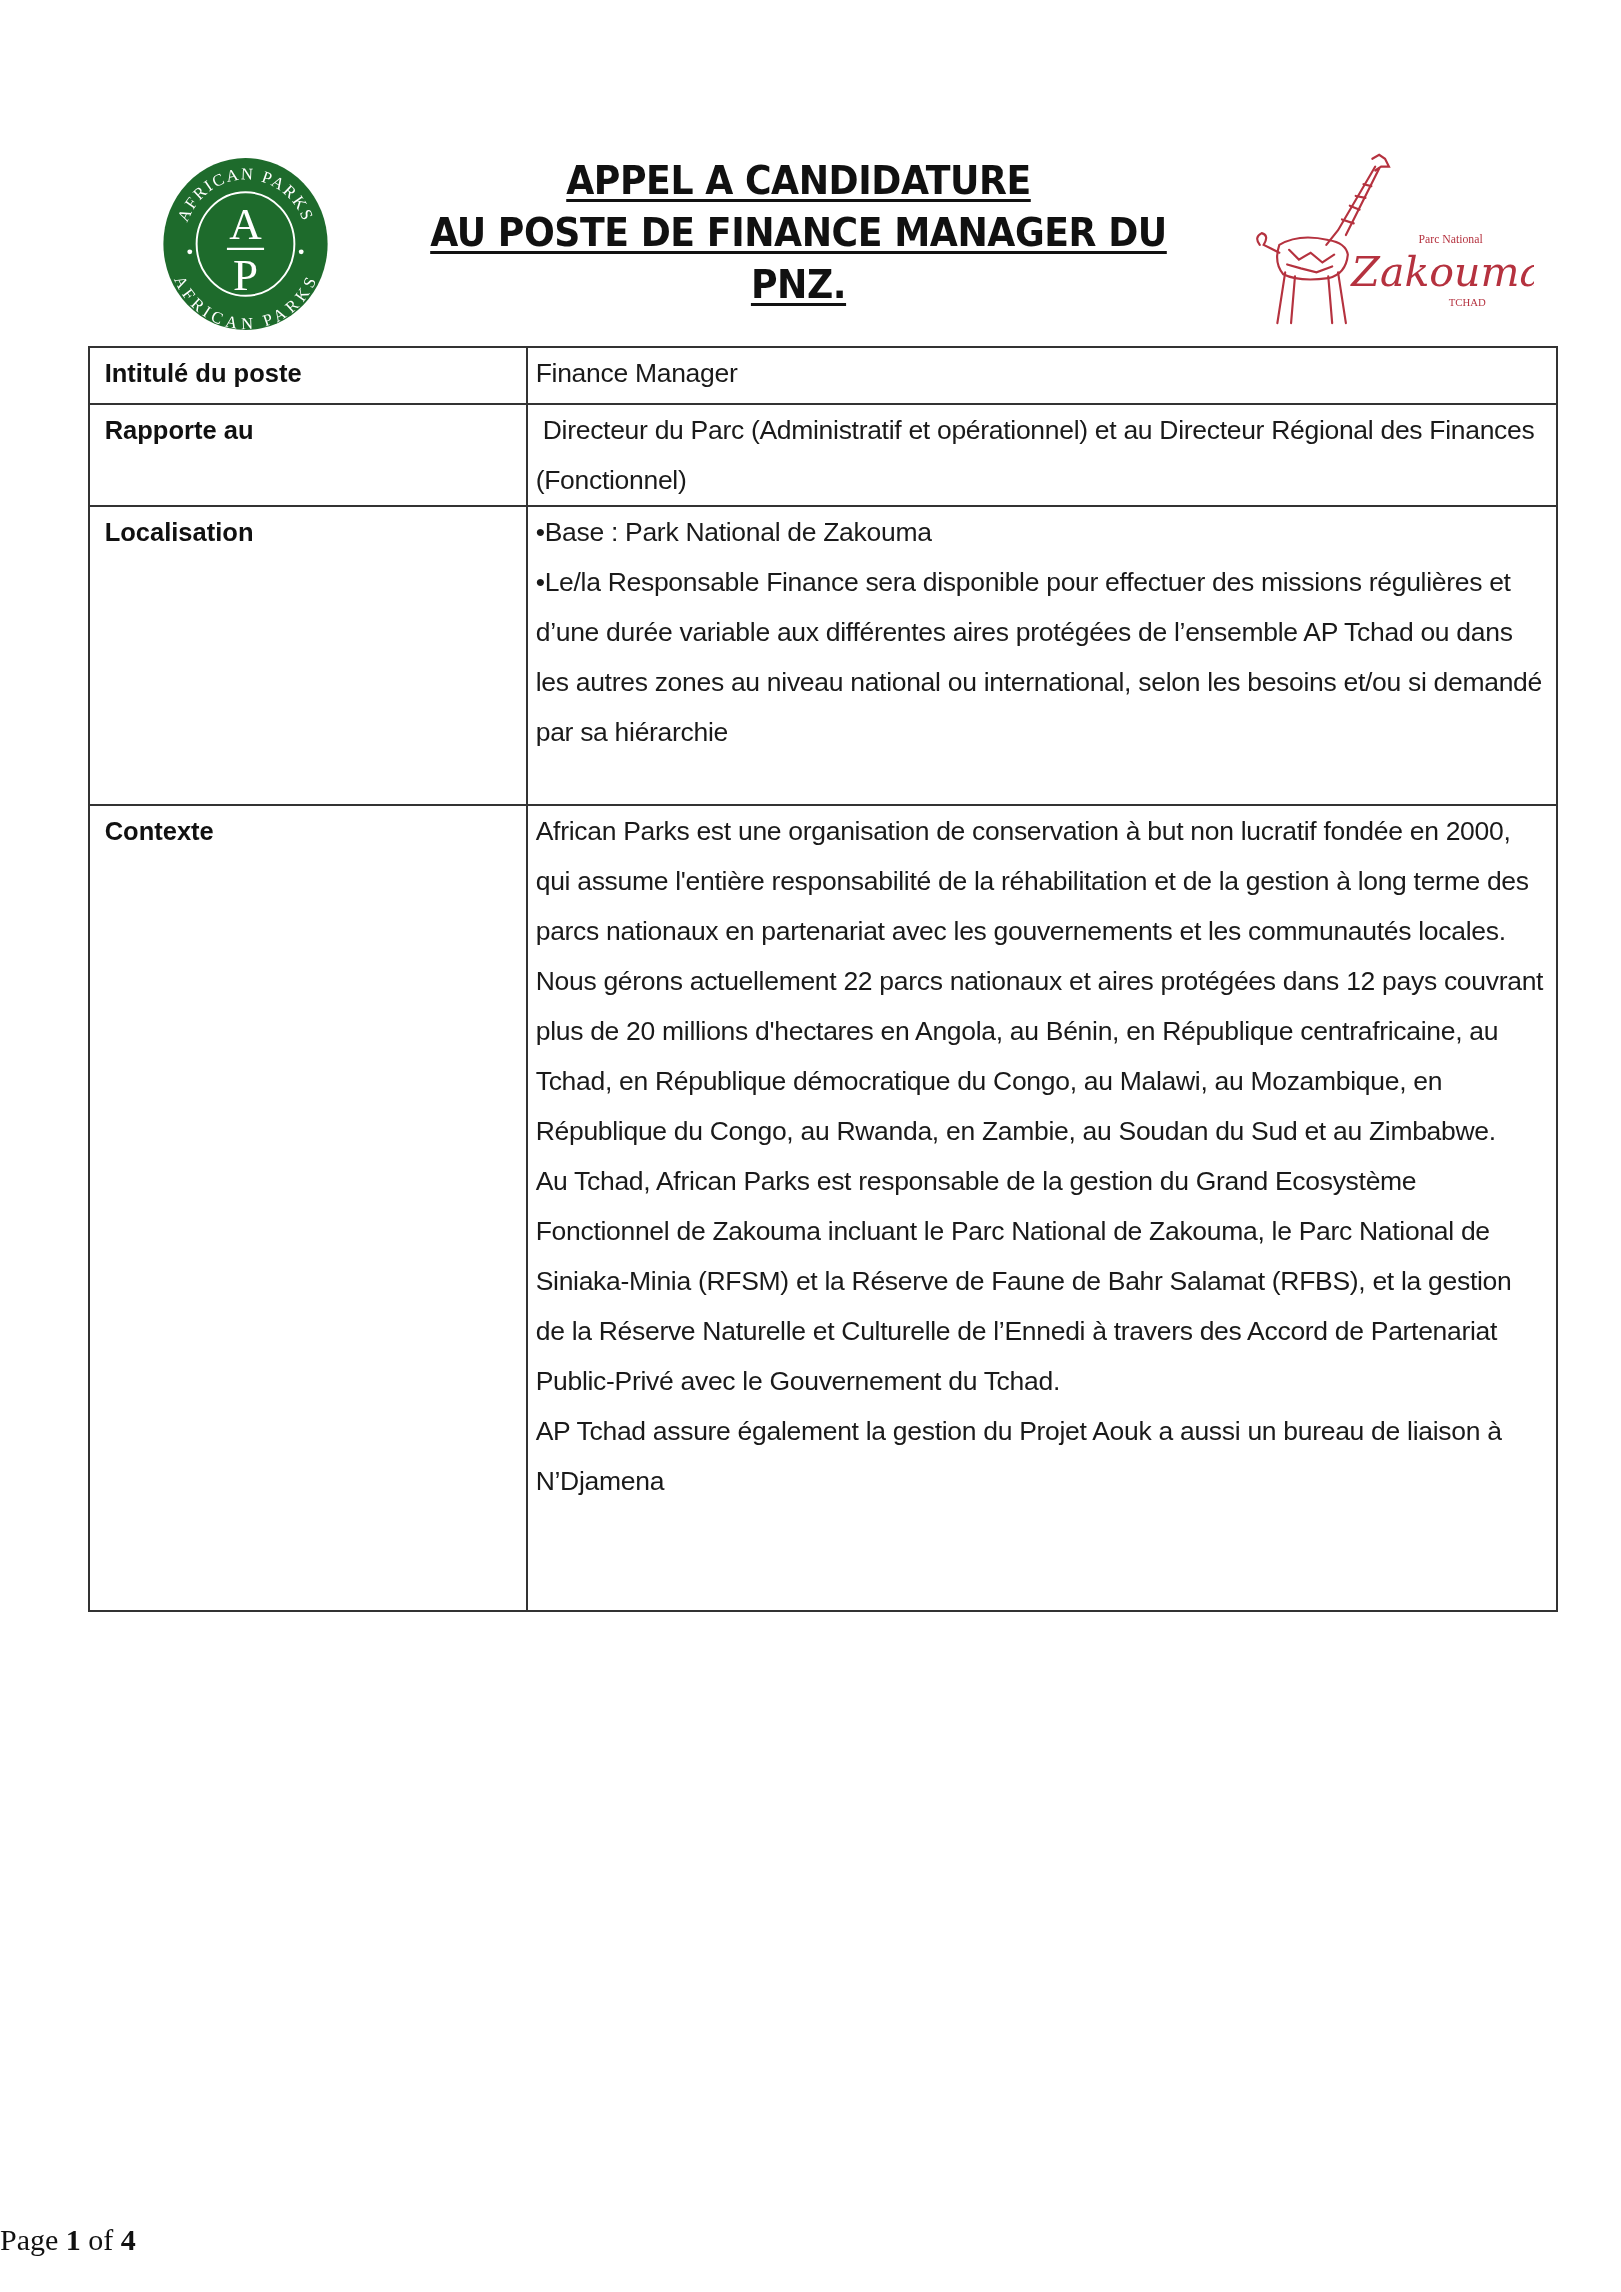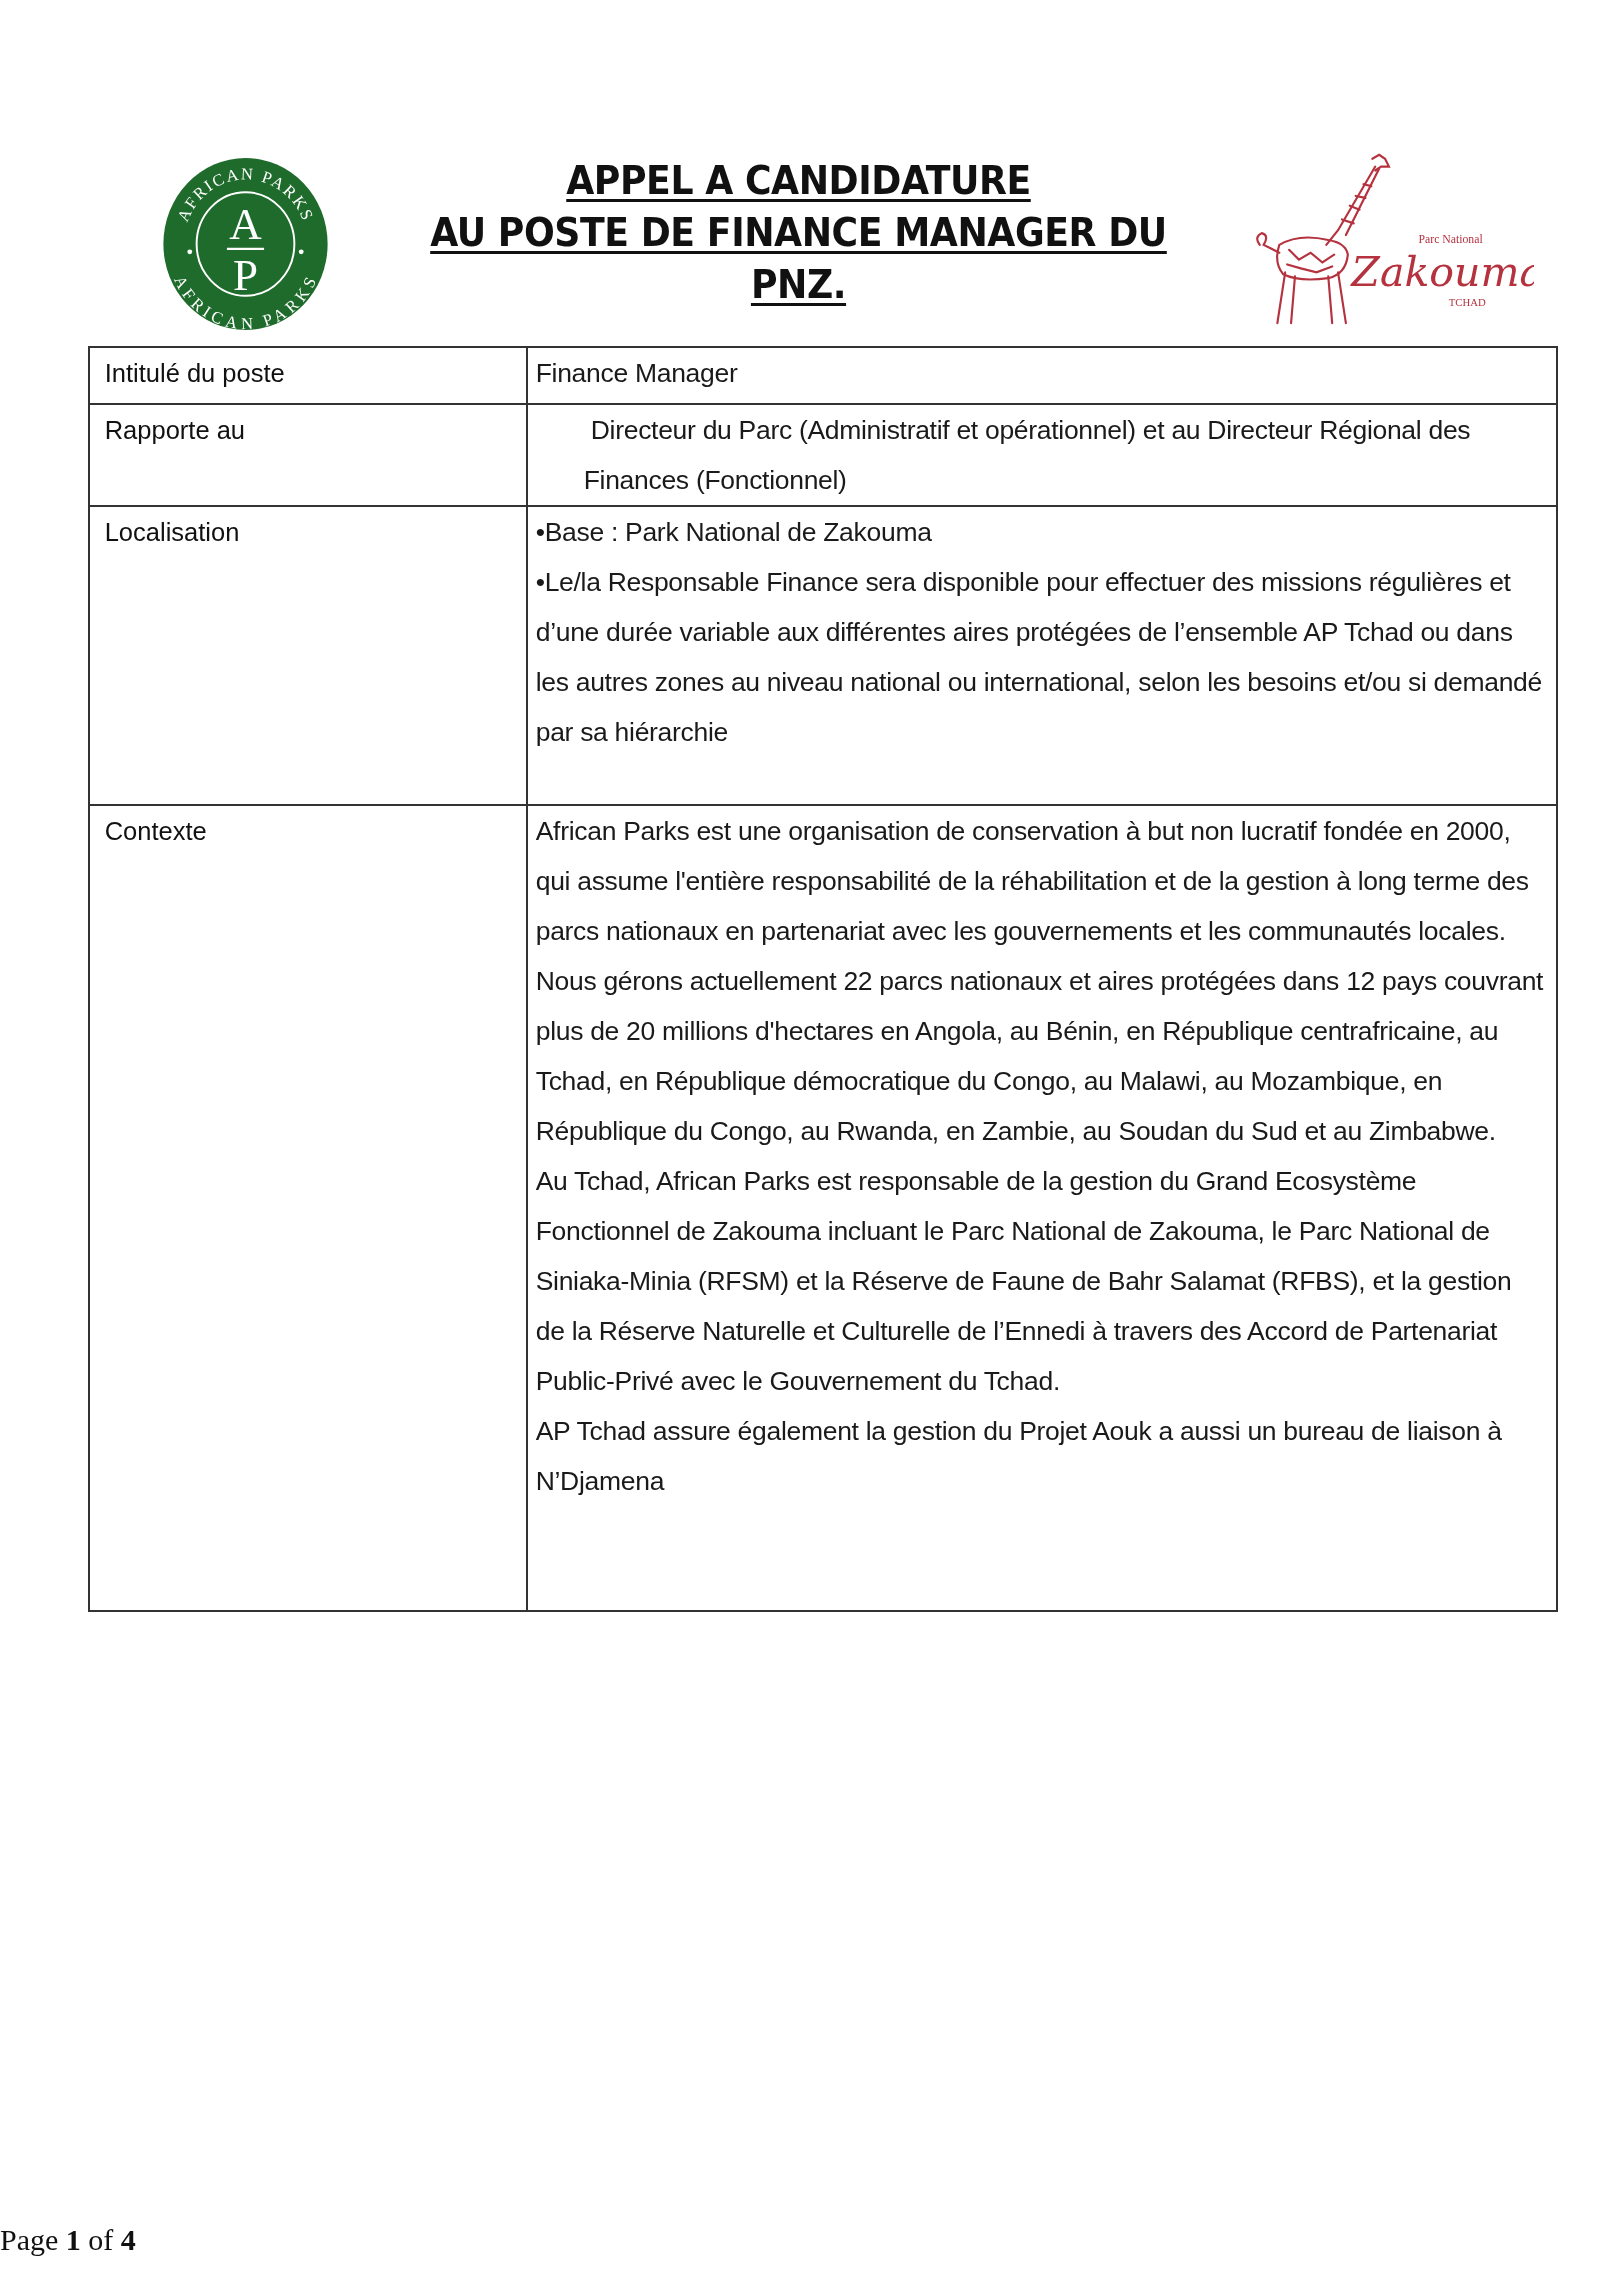--- a/index.html
+++ b/index.html
@@ -11,21 +11,21 @@
 
   .title { position: absolute; left: 382px; top: 155px; width: 833px; text-align: center;
            font-family: "DejaVu Sans", sans-serif; font-weight: bold; font-size: 39px;
            line-height: 52px; letter-spacing: -0.5px; transform: scaleX(0.93); transform-origin: center top; }
   .title .ln { display: block; }
   .title .ln span { text-decoration: underline; text-decoration-thickness: 2.9px; text-underline-offset: 4.9px; }
 
   table.info { position: absolute; left: 88px; top: 346px; width: 1470px; border-collapse: collapse;
                table-layout: fixed; }
   table.info td { border: 2px solid #333; vertical-align: top; padding: 0; }
-  table.info td.label { width: 421px; padding-left: 14.7px; font-weight: normal; font-size: 25.5px;
+  table.info td.label { width: 421px; padding-left: 14.7px; font-weight: bold; font-size: 25.5px;
                         line-height: 50px; color: #111; }
   table.info td.value { padding-left: 8px; padding-right: 9.8px; font-size: 26.5px; line-height: 50px;
                         color: #1a1a1a; letter-spacing: -0.3px; }
   .value p { margin: 0; }
   .cell-label-contexte { padding-top: 33px; }
 
   .row-intitule td { height: 55px; }
   .row-dept td { height: 47px; }
   .row-rapporte td { height: 98px; }
   .row-supervise td { height: 47px; }
@@ -89,21 +89,21 @@
   <tbody>
       <tr class="row-intitule">
     <td class="label">Intitulé du poste</td>
     <td class="value">
           <p>Finance Manager</p>
         </td>
   </tr>
   <tr class="row-rapporte">
     <td class="label">Rapporte au</td>
     <td class="value">
-          <p style="white-space: pre-wrap; margin-left: 48px;"> Directeur du Parc (Administratif et opérationnel) et au Directeur Régional des Finances (Fonctionnel)</p>
+          <p style="white-space: pre-wrap;"> Directeur du Parc (Administratif et opérationnel) et au Directeur Régional des Finances (Fonctionnel)</p>
         </td>
   </tr>
   <tr class="row-local">
     <td class="label">Localisation</td>
     <td class="value">
       <p>•Base : Park National de Zakouma</p>
       <p>•Le/la Responsable Finance sera disponible pour effectuer des missions régulières et d’une durée variable aux différentes aires protégées de l’ensemble AP Tchad ou dans les autres zones au niveau national ou international, selon les besoins et/ou si demandé par sa hiérarchie</p>
     </td>
   </tr>
   <tr class="row-contexte">

